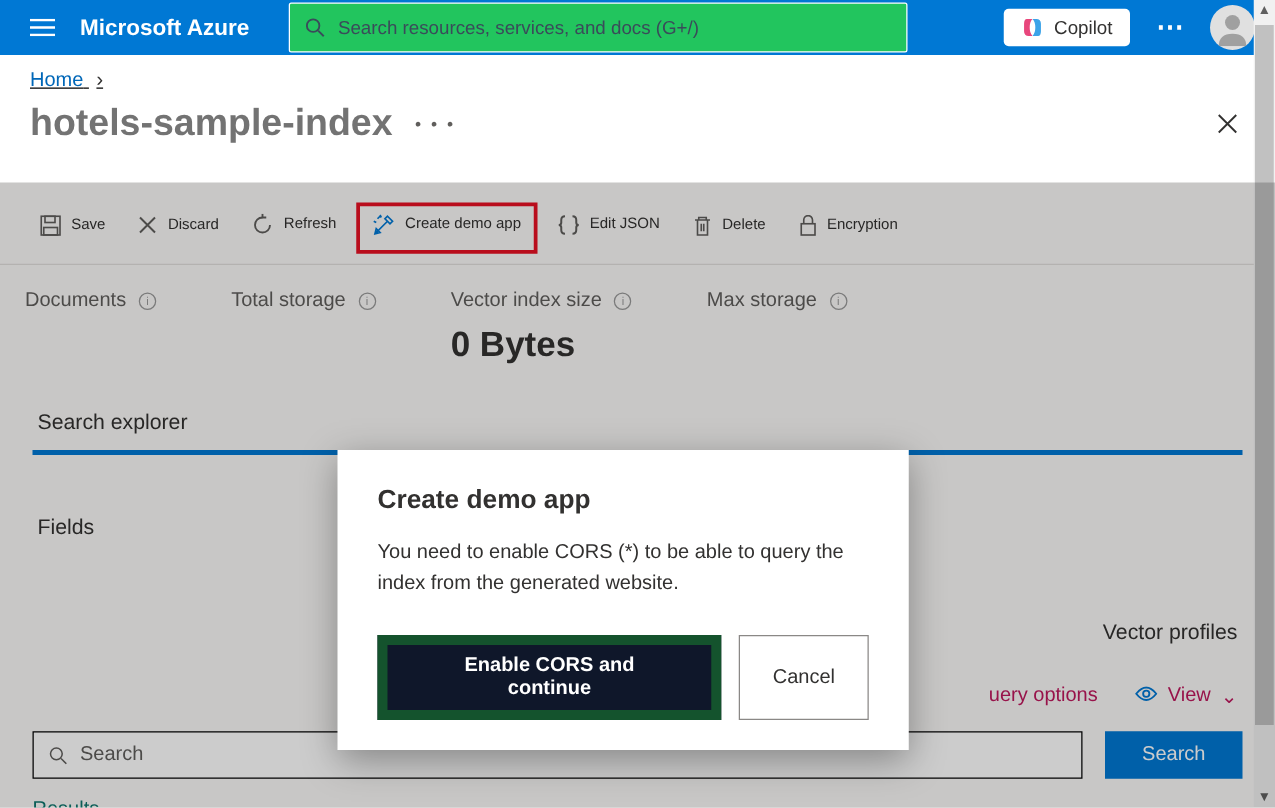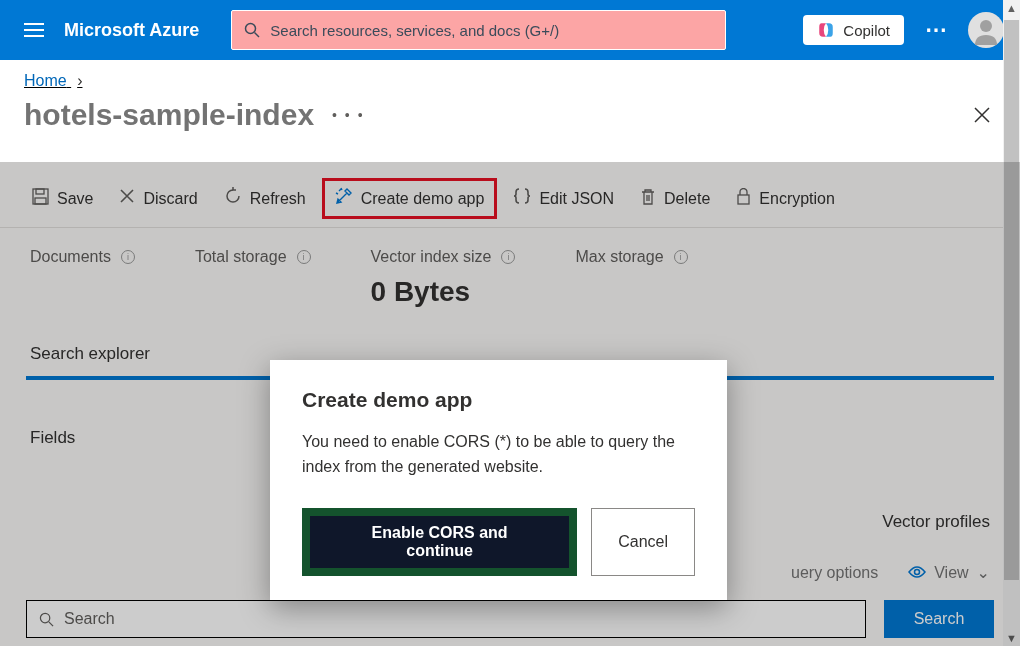--- a/index.html
+++ b/index.html
@@ -1,56 +1,56 @@
 <!DOCTYPE html>
 <html><head>
   <meta charset="utf-8">
   <style>
     * { margin: 0; padding: 0; box-sizing: border-box; font-family: 'Segoe UI', -apple-system, sans-serif; }
     body { width: 1020px; height: 646px; overflow: hidden; background: #fff; position: relative; }
 
-    .top-bar { height: 60px; background: #0078d4; display: flex; align-items: center; padding: 0 16px; gap: 12px; }
+    .top-bar { height: 44px; background: #0078d4; display: flex; align-items: center; padding: 0 16px; gap: 12px; }
     .hamburger { width: 36px; height: 36px; display: flex; align-items: center; justify-content: center; cursor: pointer; }
     .brand { color: #fff; font-size: 18px; font-weight: 600; padding-right: 20px; }
-    .search-box { flex: 1; max-width: 495px; height: 40px; background: #fca5a5; border: 1px solid #fff; border-radius: 2px; display: flex; align-items: center; padding: 0 12px; gap: 10px; }
+    .search-box { flex: 1; max-width: 495px; height: 40px; background: #22c55e; border: 1px solid #fff; border-radius: 2px; display: flex; align-items: center; padding: 0 12px; gap: 10px; }
     .search-box span { color: #3a4b5a; font-size: 15px; }
     .copilot-button { background: #fff; color: #323130; border-radius: 4px; padding: 6px 14px; display: flex; gap: 8px; align-items: center; font-size: 15px; font-weight: 500; margin-left: auto; }
     .more-icon { color: #fff; width: 40px; display: flex; align-items: center; justify-content: center; font-size: 22px; font-weight: bold; }
     .avatar { width: 36px; height: 36px; border-radius: 50%; background: #e0e0e0; display: flex; align-items: center; justify-content: center; }
 
     .breadcrumb-bar { padding: 12px 24px 8px; text-decoration: underline; }
     .breadcrumb-bar a { color: #0067b8; text-decoration: none; font-size: 16px; }
     .breadcrumb-bar .chevron { color: #323130; margin-left: 6px; }
 
     .title-bar { display: flex; align-items: center; padding: 0 24px 30px; gap: 18px; }
     .title-bar h1 { font-size: 30px; font-weight: 600; color: #737373; }
     .title-dots { color: #605e5c; font-size: 14px; letter-spacing: 2px; }
     .title-close { margin-left: auto; font-size: 18px; width: 28px; height: 28px; display: flex; align-items: center; justify-content: center; color: #323130; }
 
     .dimmed { position: relative; }
     .dim-overlay { position: absolute; inset: 0; background: rgba(0,0,0,0.20); z-index: 5; }
 
     .content-area { background: #faf9f8; padding-top: 10px; padding-bottom: 100px; }
     .toolbar { display: flex; align-items: center; padding: 12px 32px 14px; gap: 26px; border-bottom: 1px solid #e1dfdd; }
-    .tool-item { display: flex; align-items: center; gap: 8px; color: #323130; font-size: 16px; cursor: pointer; }
+    .tool-item { display: flex; align-items: flex-start; gap: 8px; color: #323130; font-size: 12px; cursor: pointer; }
     .tool-item .icon { font-size: 17px; color: #605e5c; }
     .highlighted-red { border: 3px solid #e81123; padding: 6px 10px; margin: -6px -10px; }
 
-    .stats { display: flex; padding: 20px 30px 24px; gap: 60px; }
+    .stats { display: flex; padding: 20px 20px 24px; gap: 60px; }
     .stat { display: flex; flex-direction: column; gap: 10px; }
     .stat-label { display: flex; align-items: center; gap: 10px; font-size: 16px; color: #605e5c; }
     .stat-value { font-size: 28px; font-weight: 600; color: #323130; }
     .info-circle { width: 14px; height: 14px; border: 1px solid #999; border-radius: 50%; display: flex; align-items: center; justify-content: center; font-size: 9px; color: #999; }
 
     .tabs { display: flex; padding: 0 26px; gap: 36px; border-bottom: 1px solid transparent; flex-direction: column; }
     .tab { padding: 12px 4px; font-size: 17px; color: #323130; cursor: pointer; border-bottom: 4px solid transparent; }
     .tab.active { border-bottom-color: #0078d4; font-weight: 400; }
     .tab-right { margin-left: auto; }
     .query-opts { display: flex; gap: 30px; padding: 14px 30px 14px; justify-content: flex-end; align-items: center; }
-    .query-item { display: flex; gap: 8px; align-items: center; color: #737373; font-size: 16px; }
+    .query-item { display: flex; gap: 8px; align-items: center; color: #be185d; font-size: 16px; }
     .view-icon { color: #0078d4; }
 
     .search-row { display: flex; padding: 4px 26px 16px; gap: 18px; align-items: center; }
     .search-field { flex: 1; height: 38px; border: 1px solid #000; background: #fff; display: flex; align-items: center; padding: 0 12px; gap: 10px; }
     .search-field span { color: #605e5c; font-size: 16px; }
     .search-btn { width: 110px; height: 38px; background: #0078d4; color: #fff; border: none; font-size: 16px; font-weight: 500; }
 
     .results-label { padding: 0 26px 8px; font-size: 16px; color: #0f766e; }
     .results-box { margin: 0 26px; border: 1px solid #ccc; background: #fff; height: 28px; }
     .results-box .num { width: 70px; text-align: right; padding-right: 14px; color: #0078d4; font-size: 15px; display: inline-block; border-right: 1px solid #eee; }

